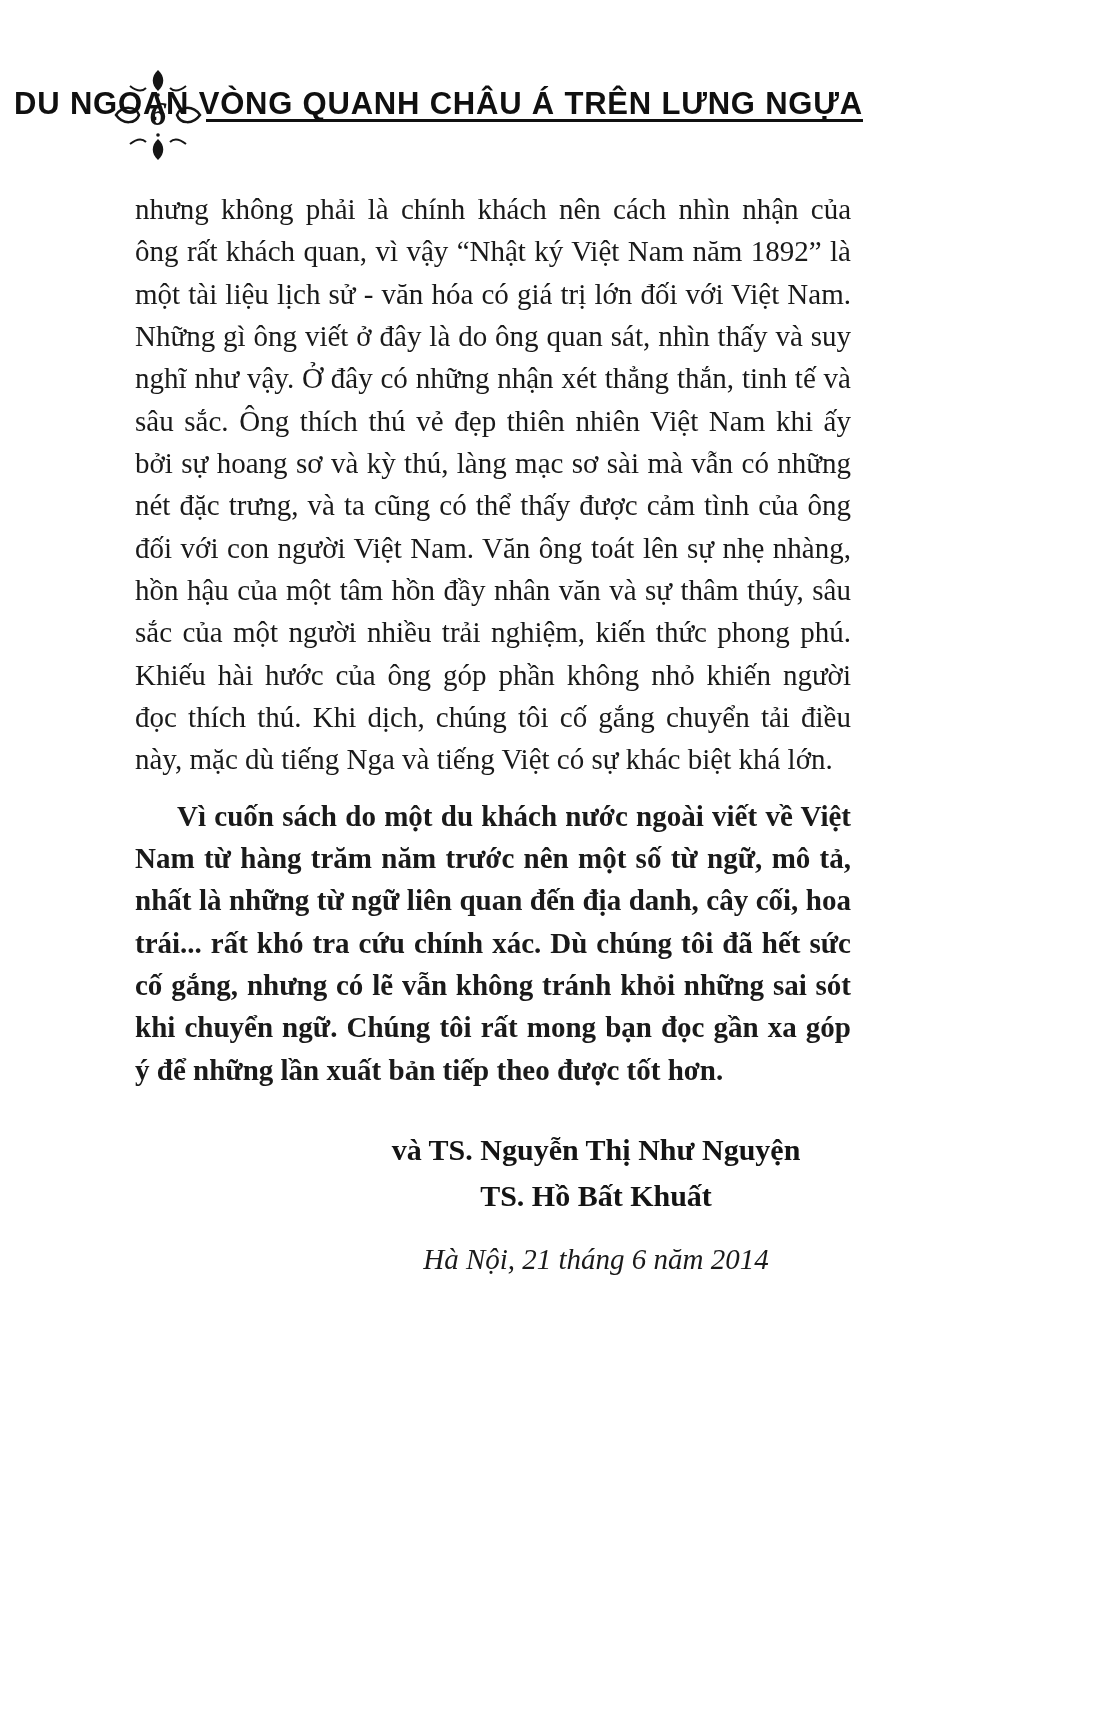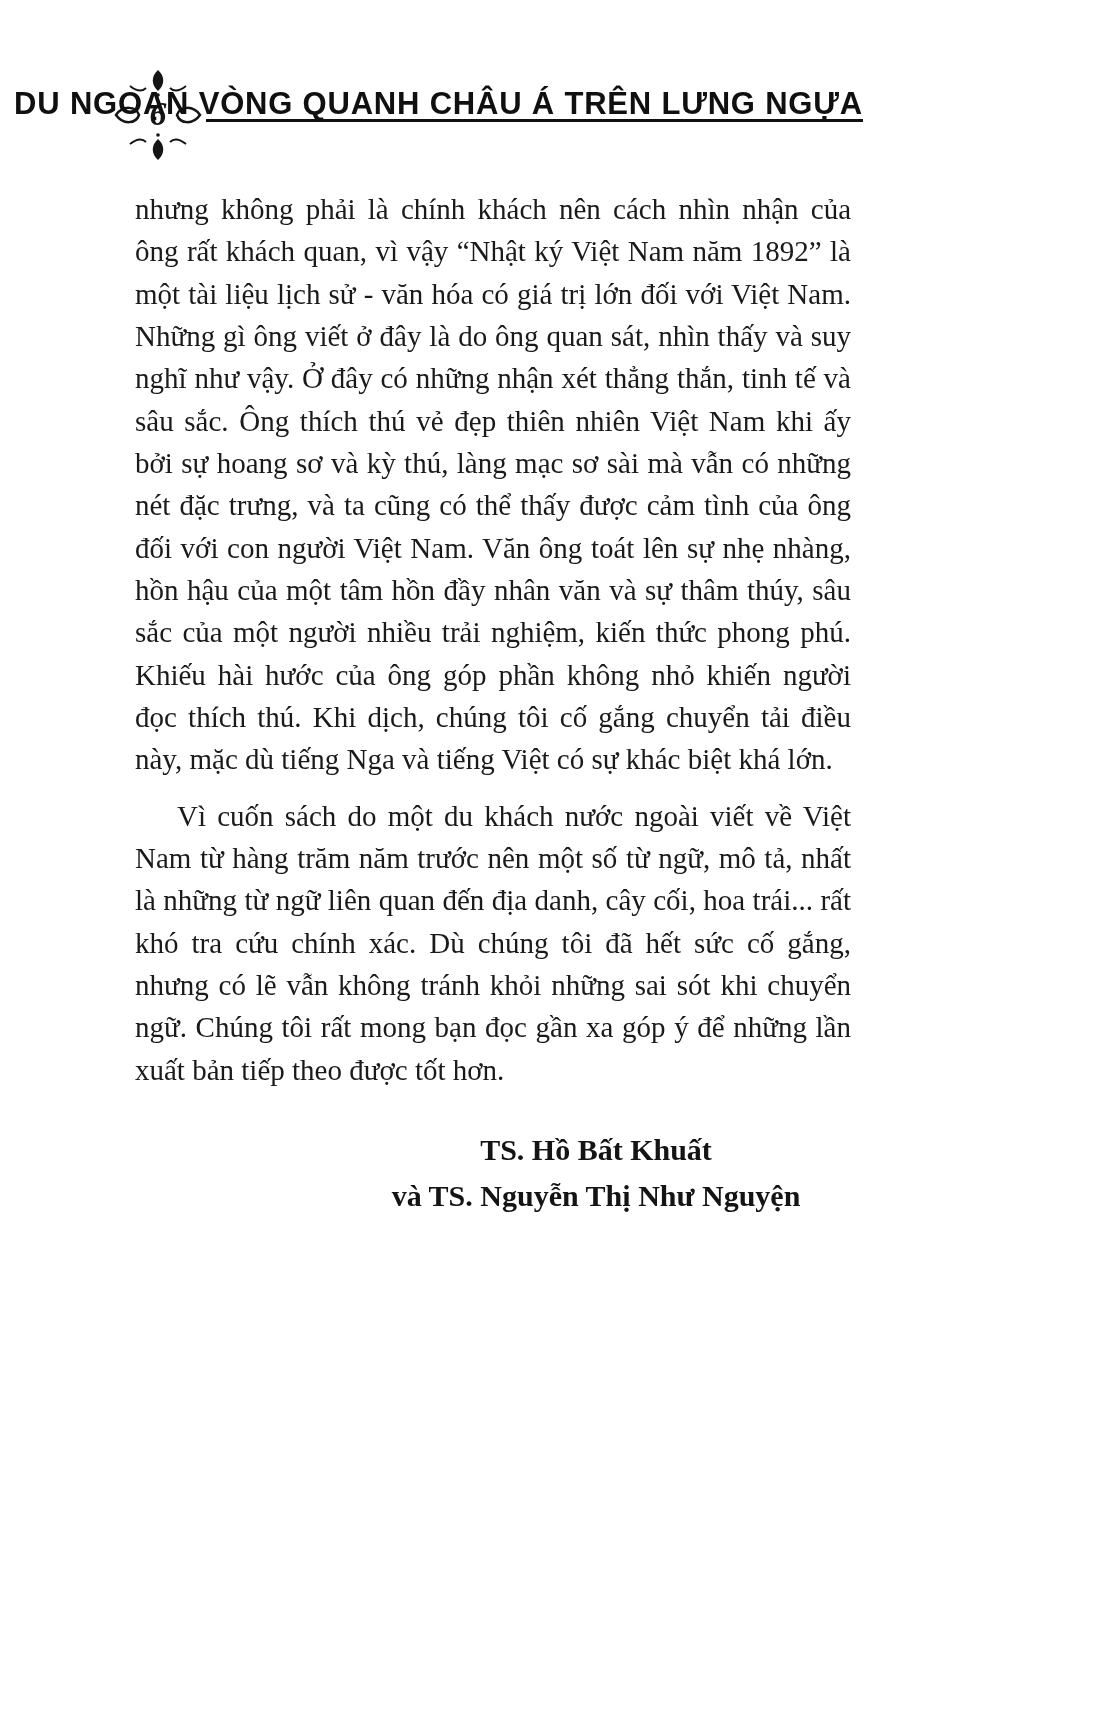--- a/index.html
+++ b/index.html
@@ -75,20 +75,21 @@
     line-height: 1.46;
     text-align: justify;
     text-justify: inter-word;
   }
   .body-text p {
     margin: 12px;
   }
   .body-text p.para-2 {
     margin-top: 14px;
     text-indent: 42px;
+    font-weight: bold;
   }
 
   
   .signature-block {
     margin-top: 36px;
     margin-left: 103px;
     width: 740px;
     text-align: center;
   }
   .signature-line {
@@ -135,18 +136,19 @@
 
   <div class="running-title">DU NGOẠN VÒNG QUANH CHÂU Á TRÊN LƯNG NGỰA</div>
 
   <div class="header-rule"></div>
 
   <div class="body-text">
     <p class="para-1">nhưng không phải là chính khách nên cách nhìn nhận của ông rất khách quan, vì vậy “Nhật ký Việt Nam năm 1892” là một tài liệu lịch sử - văn hóa có giá trị lớn đối với Việt Nam. Những gì ông viết ở đây là do ông quan sát, nhìn thấy và suy nghĩ như vậy. Ở đây có những nhận xét thẳng thắn, tinh tế và sâu sắc. Ông thích thú vẻ đẹp thiên nhiên Việt Nam khi ấy bởi sự hoang sơ và kỳ thú, làng mạc sơ sài mà vẫn có những nét đặc trưng, và ta cũng có thể thấy được cảm tình của ông đối với con người Việt Nam. Văn ông toát lên sự nhẹ nhàng, hồn hậu của một tâm hồn đầy nhân văn và sự thâm thúy, sâu sắc của một người nhiều trải nghiệm, kiến thức phong phú. Khiếu hài hước của ông góp phần không nhỏ khiến người đọc thích thú. Khi dịch, chúng tôi cố gắng chuyển tải điều này, mặc dù tiếng Nga và tiếng Việt có sự khác biệt khá lớn.</p>
     <p class="para-2">Vì cuốn sách do một du khách nước ngoài viết về Việt Nam từ hàng trăm năm trước nên một số từ ngữ, mô tả, nhất là những từ ngữ liên quan đến địa danh, cây cối, hoa trái... rất khó tra cứu chính xác. Dù chúng tôi đã hết sức cố gắng, nhưng có lẽ vẫn không tránh khỏi những sai sót khi chuyển ngữ. Chúng tôi rất mong bạn đọc gần xa góp ý để những lần xuất bản tiếp theo được tốt hơn.</p>
 
     <div class="signature-block">
+      <div class="signature-line">và TS. Nguyễn Thị Như Nguyện</div>
       <div class="signature-line">TS. Hồ Bất Khuất</div>
-      <div class="signature-line">và TS. Nguyễn Thị Như Nguyện</div>
+      <div class="dateline">Hà Nội, 21 tháng 6 năm 2014</div>
     </div>
   </div>
 
 </div>
 
 </body></html>

